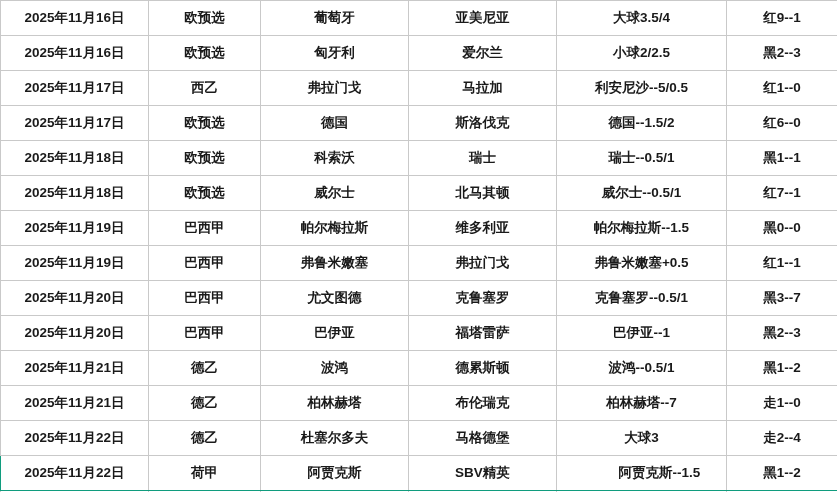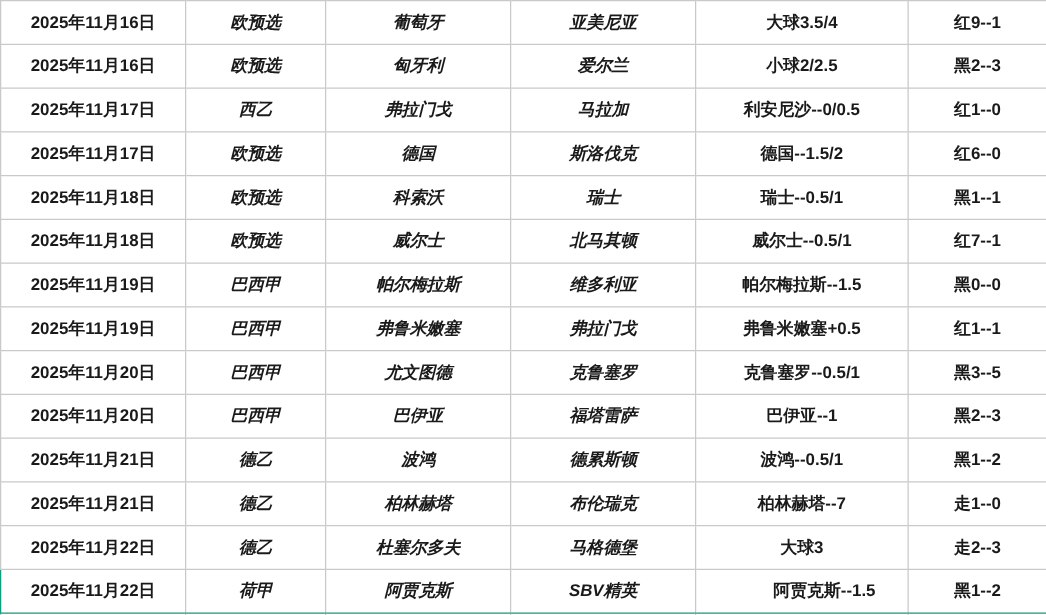--- a/index.html
+++ b/index.html
@@ -39,21 +39,20 @@
   col.c-result { width: 111px; }
 
   td.date-cell {
     font-size: 13px;
     color: #1a1a1a;
   }
   td.league-cell,
   td.home-cell,
   td.away-cell {
     font-size: 14px;
-    font-style: italic;
   }
   td.odds-cell {
     font-size: 13.5px;
     margin-left: 20px;
   }
   td.result-cell {
     font-size: 14px;
   }
   tr.highlight-row td {
     border-top: 2px solid #109c7e;
@@ -97,21 +96,21 @@
       <td class="home-cell">匈牙利</td>
       <td class="away-cell">爱尔兰</td>
       <td class="odds-cell">小球2/2.5</td>
       <td class="result-cell">黑2--3</td>
     </tr>
     <tr>
       <td class="date-cell">2025年11月17日</td>
       <td class="league-cell">西乙</td>
       <td class="home-cell">弗拉门戈</td>
       <td class="away-cell">马拉加</td>
-      <td class="odds-cell">利安尼沙--0/0.5</td>
+      <td class="odds-cell">利安尼沙--5/0.5</td>
       <td class="result-cell">红1--0</td>
     </tr>
     <tr>
       <td class="date-cell">2025年11月17日</td>
       <td class="league-cell">欧预选</td>
       <td class="home-cell">德国</td>
       <td class="away-cell">斯洛伐克</td>
       <td class="odds-cell">德国--1.5/2</td>
       <td class="result-cell">红6--0</td>
     </tr>
@@ -146,21 +145,21 @@
       <td class="away-cell">弗拉门戈</td>
       <td class="odds-cell">弗鲁米嫩塞+0.5</td>
       <td class="result-cell">红1--1</td>
     </tr>
     <tr>
       <td class="date-cell">2025年11月20日</td>
       <td class="league-cell">巴西甲</td>
       <td class="home-cell">尤文图德</td>
       <td class="away-cell">克鲁塞罗</td>
       <td class="odds-cell">克鲁塞罗--0.5/1</td>
-      <td class="result-cell">黑3--5</td>
+      <td class="result-cell">黑3--7</td>
     </tr>
     <tr>
       <td class="date-cell">2025年11月20日</td>
       <td class="league-cell">巴西甲</td>
       <td class="home-cell">巴伊亚</td>
       <td class="away-cell">福塔雷萨</td>
       <td class="odds-cell">巴伊亚--1</td>
       <td class="result-cell">黑2--3</td>
     </tr>
     <tr>
@@ -178,21 +177,21 @@
       <td class="away-cell">布伦瑞克</td>
       <td class="odds-cell">柏林赫塔--7</td>
       <td class="result-cell">走1--0</td>
     </tr>
     <tr>
       <td class="date-cell">2025年11月22日</td>
       <td class="league-cell">德乙</td>
       <td class="home-cell">杜塞尔多夫</td>
       <td class="away-cell">马格德堡</td>
       <td class="odds-cell">大球3</td>
-      <td class="result-cell">走2--3</td>
+      <td class="result-cell">走2--4</td>
     </tr>
     <tr class="highlight-row">
       <td class="date-cell" style="border-top-color: rgb(16, 156, 126); border-bottom-color: rgb(16, 156, 126); border-left-color: rgb(16, 156, 126);">2025年11月22日</td>
       <td class="league-cell" style="border-top-color: rgb(16, 156, 126); border-bottom-color: rgb(16, 156, 126); margin-left: 36px;">荷甲</td>
       <td class="home-cell" style="border-top-color: rgb(16, 156, 126); border-bottom-color: rgb(16, 156, 126);">阿贾克斯</td>
       <td class="away-cell" style="border-top-color: rgb(16, 156, 126); border-bottom-color: rgb(16, 156, 126);">SBV精英</td>
       <td class="odds-cell" style="border-top-color: rgb(16, 156, 126); border-bottom-color: rgb(16, 156, 126); padding-left: 38px;">阿贾克斯--1.5</td>
       <td class="result-cell" style="border-top-color: rgb(16, 156, 126); border-bottom-color: rgb(16, 156, 126); border-right-color: rgb(16, 156, 126);">黑1--2</td>
     </tr>
     <tr class="partial-row">

